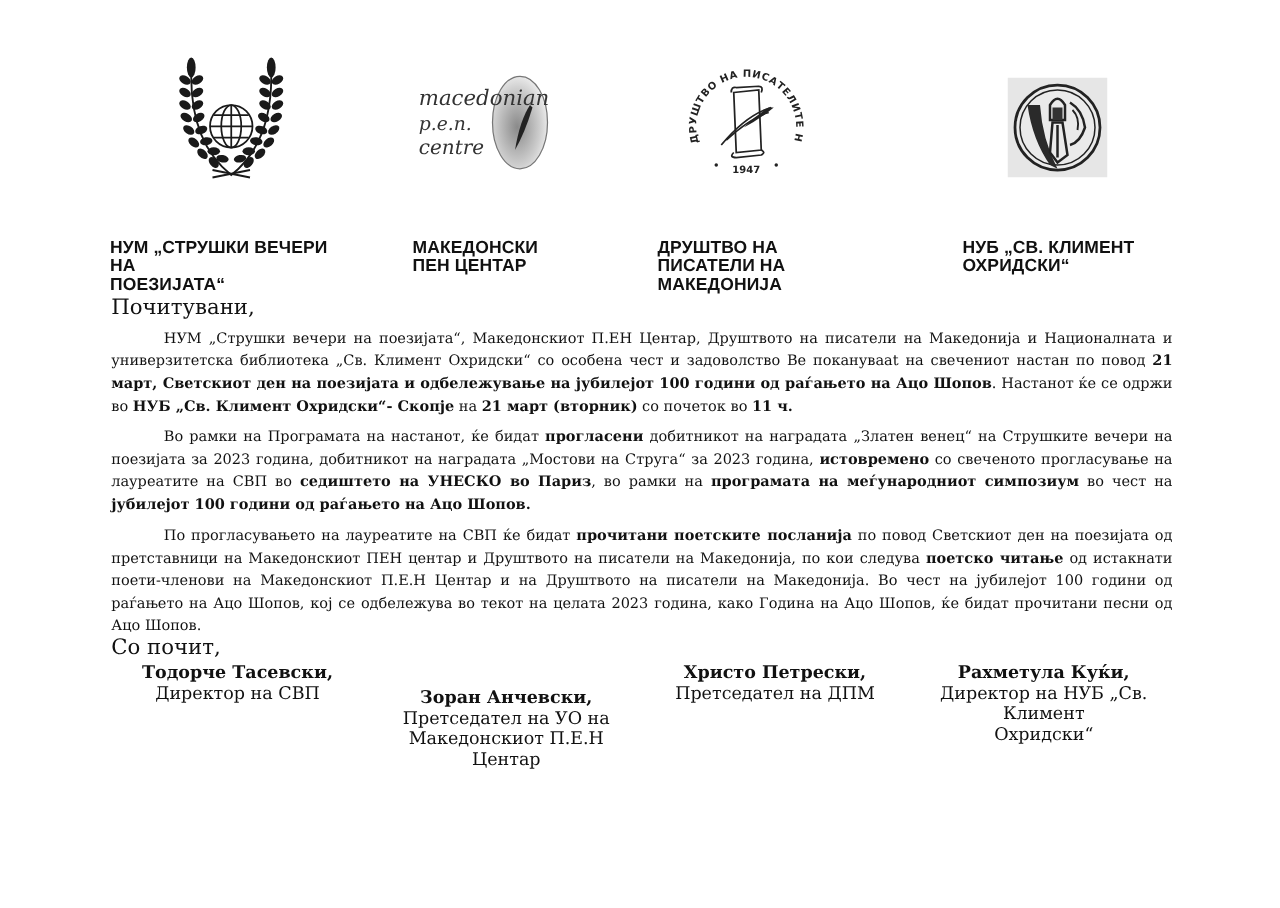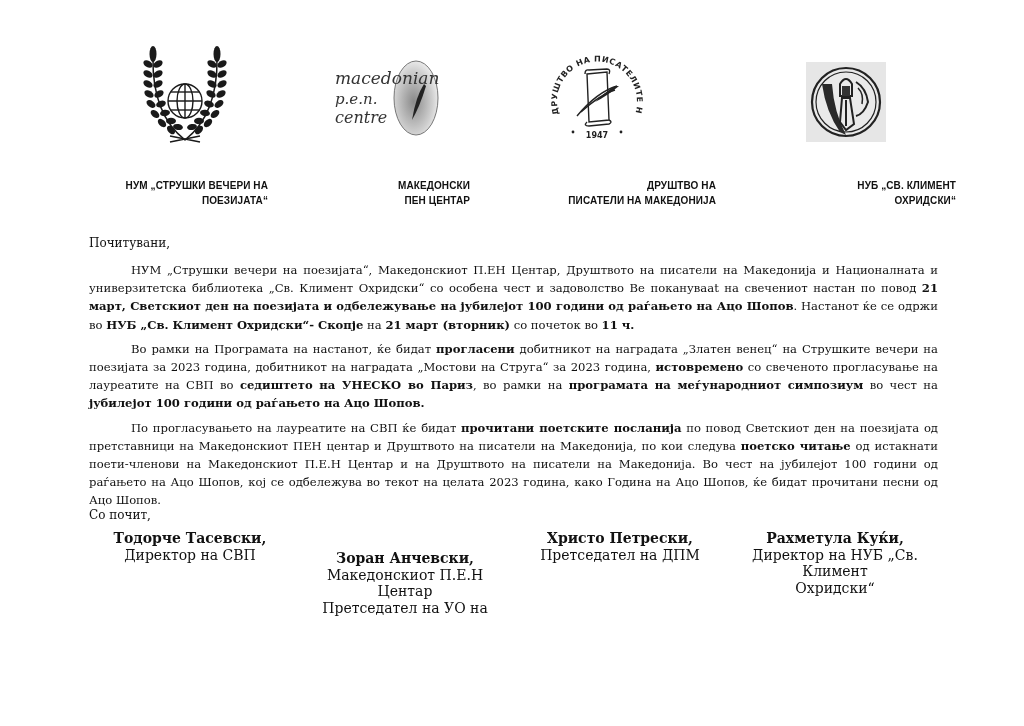--- a/index.html
+++ b/index.html
@@ -1,23 +1,23 @@
 <!DOCTYPE html>
 <html><head>
 <meta charset="utf-8">
 <style>
   html, body { margin: 0; padding: 0; background: #ffffff; }
   body { width: 1024px; height: 726px; position: relative; overflow: hidden; color: #111; font-family: "DejaVu Serif", serif; }
   .logo { position: absolute; }
   .logo svg { display: block; }
-  .org-name { position: absolute; font-family: "Liberation Sans", sans-serif; font-weight: bold; font-size: 10px; line-height: 15px; text-align: right; color: #111; letter-spacing: 0.1px; }
+  .org-name { position: absolute; font-family: "Liberation Sans", sans-serif; font-weight: bold; font-size: 14px; line-height: 15px; text-align: left; color: #111; letter-spacing: 0.1px; margin-top: 12px; }
   .doc-text { position: absolute; left: 89px; width: 849px; font-family: "DejaVu Serif", serif; font-size: 11.6px; line-height: 18.2px; color: #111; }
   .para { margin: 0; text-align: justify; text-indent: 42px; }
   .para b { font-weight: bold; }
-  .greeting, .closing { position: absolute; left: 89px; font-family: "DejaVu Serif", serif; font-size: 12px; color: #111; }
+  .greeting, .closing { position: absolute; left: 89px; font-family: "DejaVu Serif", serif; font-size: 17px; color: #111; }
   .sig { position: absolute; text-align: center; font-family: "DejaVu Serif", serif; font-size: 14px; line-height: 16.5px; color: #111; }
   .sig .name { font-weight: bold; display: block; }
   .sig .role { display: block; }
 </style>
 </head>
 <body>
 
 <div class="logo" style="left:140px; top:44px; width:90px; height:104px;">
   <svg width="90" height="104" viewBox="0 0 90 104">
     <g fill="#1a1a1a">
@@ -132,43 +132,43 @@
   <span>ПОЕЗИЈАТА“</span>
 </div>
 <div class="org-name" style="left:330px; top:178px; width:140px;">
   <span>МАКЕДОНСКИ</span><br>
   <span>ПЕН ЦЕНТАР</span>
 </div>
 <div class="org-name" style="left:526px; top:178px; width:190px;">
   <span>ДРУШТВО НА</span><br>
   <span>ПИСАТЕЛИ НА МАКЕДОНИЈА</span>
 </div>
-<div class="org-name" style="left:806px; top:178px; width:150px;">
+<div class="org-name" style="left:770px; top:178px; width:150px;">
   <span>НУБ „СВ. КЛИМЕНТ</span><br>
   <span>ОХРИДСКИ“</span>
 </div>
 
 <div class="greeting" style="top:236px;">Почитувани,</div>
 
 <div class="doc-text" style="top:261px;">
   <p class="para" style="margin-bottom:6px;"><span>НУМ „Струшки вечери на поезијата“, Македонскиот П.ЕН Центар, Друштвото на писатели на Македонија и Националната и универзитетска библиотека „Св. Климент Охридски“ со особена чест и задоволство  Ве поканувааt на свечениот настан по повод </span><b>21 март, Светскиот ден на поезијата и одбележување на јубилејот 100 години од раѓањето на Ацо Шопов</b><span>. Настанот ќе се одржи во </span><b>НУБ „Св. Климент Охридски“- Скопје</b><span> на </span><b>21 март (вторник)</b><span> со почеток во </span><b>11 ч.</b></p>
   <p class="para" style="margin-bottom:6px;"><span>Во рамки на Програмата на настанот, ќе бидат </span><b>прогласени</b><span> добитникот на наградата „Златен венец“ на Струшките вечери на поезијата за 2023 година, добитникот на наградата „Мостови на Струга“ за 2023 година,  </span><b>истовремено</b><span> со свеченото прогласување на лауреатите на СВП во </span><b>седиштето на УНЕСКО во Париз</b><span>, во рамки на </span><b>програмата на меѓународниот симпозиум</b><span> во чест на </span><b>јубилејот 100 години од раѓањето на Ацо Шопов.</b></p>
   <p class="para"><span>По прогласувањето на лауреатите на СВП ќе бидат </span><b>прочитани поетските посланија</b><span> по повод Светскиот ден на поезијата од претставници на Македонскиот ПЕН центар и Друштвото на писатели на Македонија, по кои следува </span><b>поетско читање</b><span> од истакнати поети-членови на Македонскиот П.Е.Н Центар и на Друштвото на писатели на Македонија. Во чест на јубилејот 100 години од раѓањето на Ацо Шопов, кој се одбележува во текот на целата 2023 година, како Година на Ацо Шопов, ќе бидат прочитани песни од Ацо Шопов.</span></p>
 </div>
 
 <div class="closing" style="top:508px;">Со почит,</div>
 
 <div class="sig" style="left:100px; top:530px; width:180px;">
   <span class="name">Тодорче Тасевски,</span>
   <span class="role">Директор на СВП</span>
 </div>
 <div class="sig" style="left:300px; top:530px; width:210px;margin-top:20px;">
   <span class="name">Зоран Анчевски,</span>
+  <span class="role">Претседател на УО на</span>
   <span class="role">Македонскиот П.Е.Н Центар</span>
-  <span class="role">Претседател на УО на</span>
 </div>
 <div class="sig" style="left:540px; top:530px; width:160px;">
   <span class="name">Христо Петрески,</span>
   <span class="role">Претседател на ДПМ</span>
 </div>
 <div class="sig" style="left:730px; top:530px; width:210px;">
   <span class="name">Рахметула Куќи,</span>
   <span class="role">Директор на НУБ „Св. Климент</span>
   <span class="role">Охридски“</span>
 </div>

